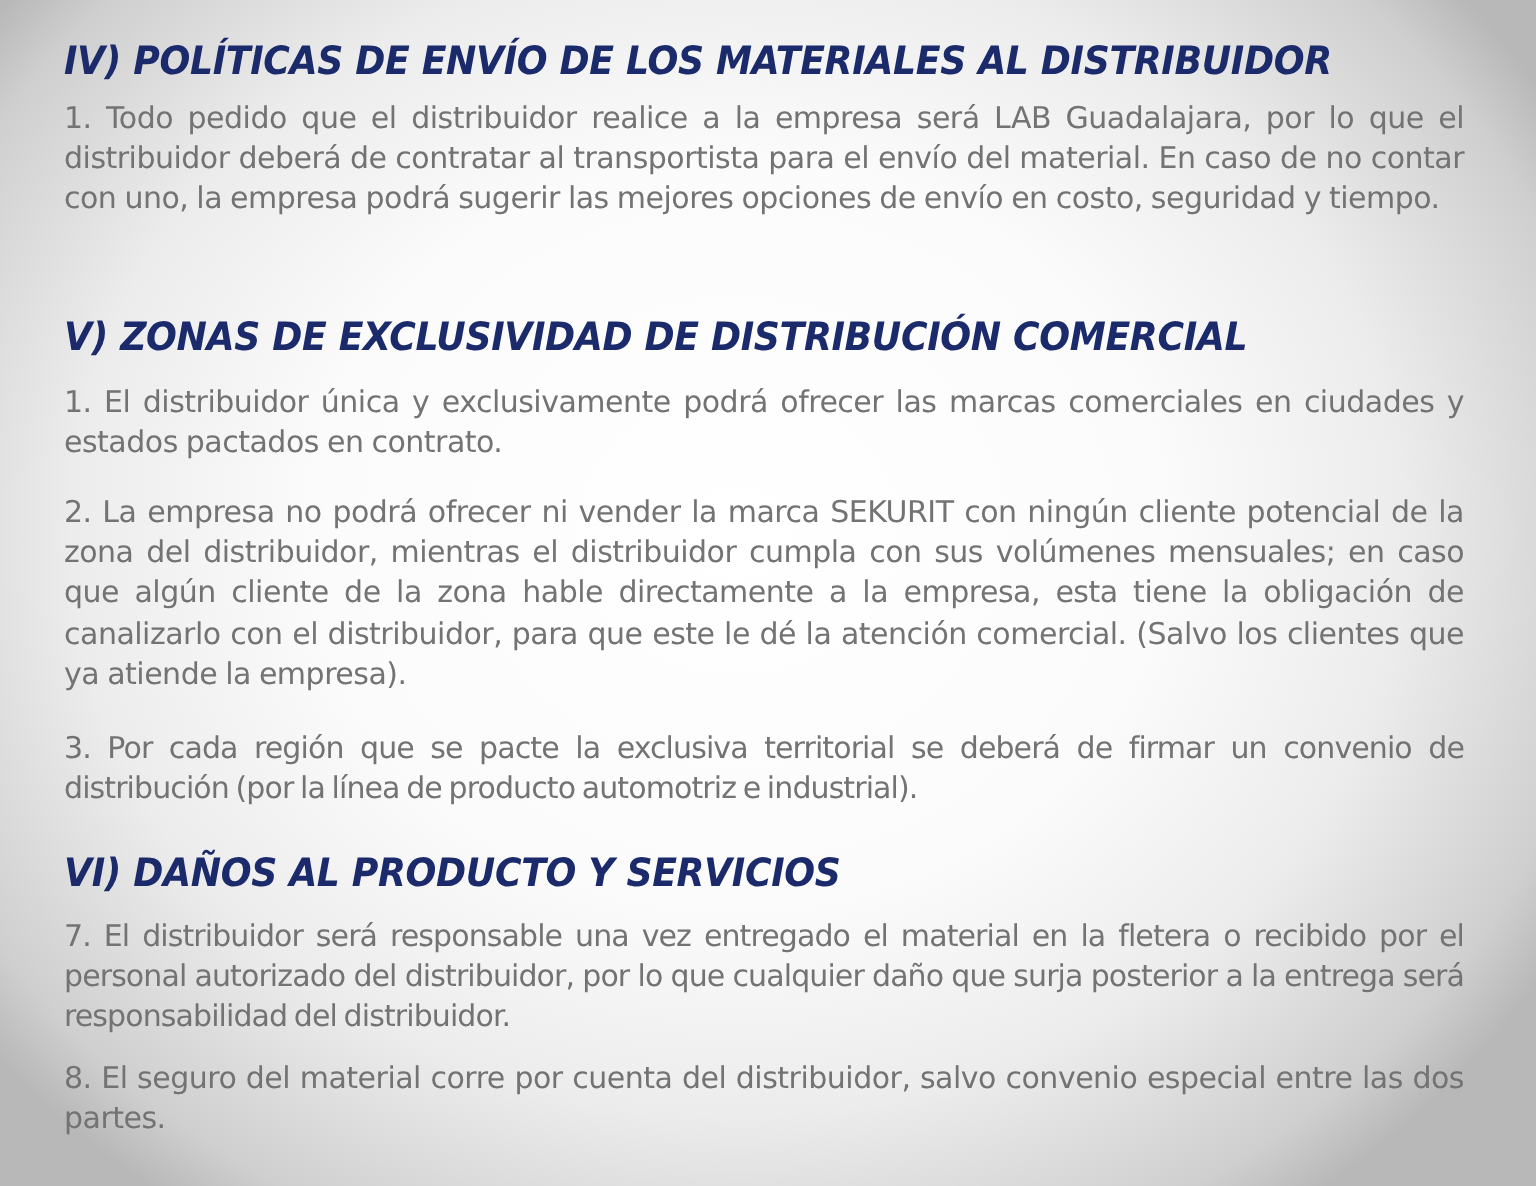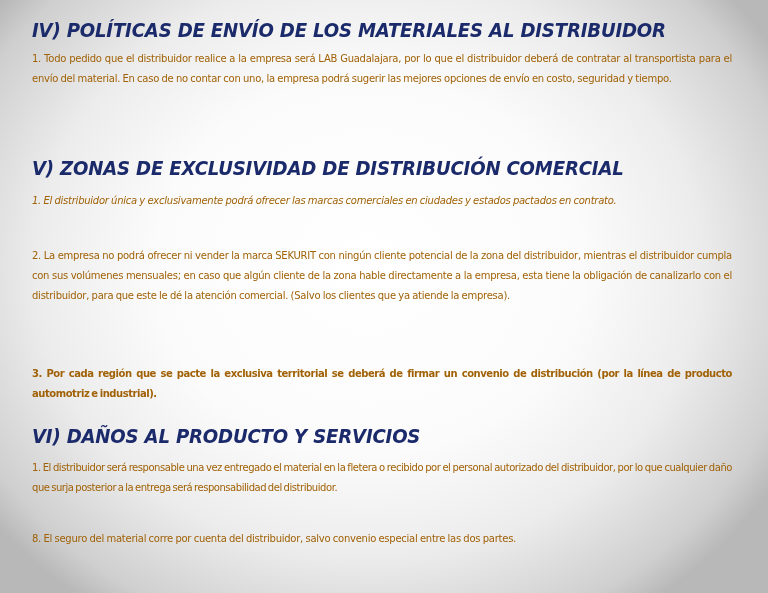--- a/index.html
+++ b/index.html
@@ -34,42 +34,42 @@
       white-space: nowrap;
       transform: scaleX(0.93);
       transform-origin: left center;
     }
     .para {
       position: absolute;
       left: 0;
       width: 700px;
       margin: 0;
       font-family: "DejaVu Sans", sans-serif;
-      font-size: 10px;
+      font-size: 15px;
       line-height: 20.2px;
       text-align: justify;
       letter-spacing: -0.25px;
       word-spacing: -0.5px;
-      color: #a16207;
+      color: #737373;
     }
     .para.tight {
       letter-spacing: -0.45px;
       word-spacing: -1px;
     }
   </style>
 </head>
 <body>
 
 <div class="page">
 
   <h2 class="heading" style="top:19px;">IV) POLÍTICAS DE ENVÍO DE LOS MATERIALES AL DISTRIBUIDOR</h2>
   <p class="para" style="top:49px;">1. Todo pedido que el distribuidor realice a la empresa será LAB Guadalajara, por lo que el distribuidor deberá de contratar al transportista para el envío del material. En caso de no contar con uno, la empresa podrá sugerir las mejores opciones de envío en costo, seguridad y tiempo.</p>
 
   <h2 class="heading" style="top:157px;">V) ZONAS DE EXCLUSIVIDAD DE DISTRIBUCIÓN COMERCIAL</h2>
-  <p class="para" style="top:191px;font-style:italic;">1. El distribuidor única y exclusivamente podrá ofrecer las marcas comerciales en ciudades y estados pactados en contrato.</p>
+  <p class="para" style="top:191px;">1. El distribuidor única y exclusivamente podrá ofrecer las marcas comerciales en ciudades y estados pactados en contrato.</p>
   <p class="para" style="top:246px;">2. La empresa no podrá ofrecer ni vender la marca SEKURIT con ningún cliente potencial de la zona del distribuidor, mientras el distribuidor cumpla con sus volúmenes mensuales; en caso que algún cliente de la zona hable directamente a la empresa, esta tiene la obligación de canalizarlo con el distribuidor, para que este le dé la atención comercial. (Salvo los clientes que ya atiende la empresa).</p>
-  <p class="para tight" style="top:364px;font-weight:bold;">3. Por cada región que se pacte la exclusiva territorial se deberá de firmar un convenio de distribución (por la línea de producto automotriz e industrial).</p>
+  <p class="para tight" style="top:364px;">3. Por cada región que se pacte la exclusiva territorial se deberá de firmar un convenio de distribución (por la línea de producto automotriz e industrial).</p>
 
   <h2 class="heading" style="top:425px;">VI) DAÑOS AL PRODUCTO Y SERVICIOS</h2>
-  <p class="para tight" style="top:458px;">1. El distribuidor será responsable una vez entregado el material en la fletera o recibido por el personal autorizado del distribuidor, por lo que cualquier daño que surja posterior a la entrega será responsabilidad del distribuidor.</p>
+  <p class="para tight" style="top:458px;">7. El distribuidor será responsable una vez entregado el material en la fletera o recibido por el personal autorizado del distribuidor, por lo que cualquier daño que surja posterior a la entrega será responsabilidad del distribuidor.</p>
   <p class="para" style="top:529px;">8. El seguro del material corre por cuenta del distribuidor, salvo convenio especial entre las dos partes.</p>
 
 </div>
 
 </body></html>

